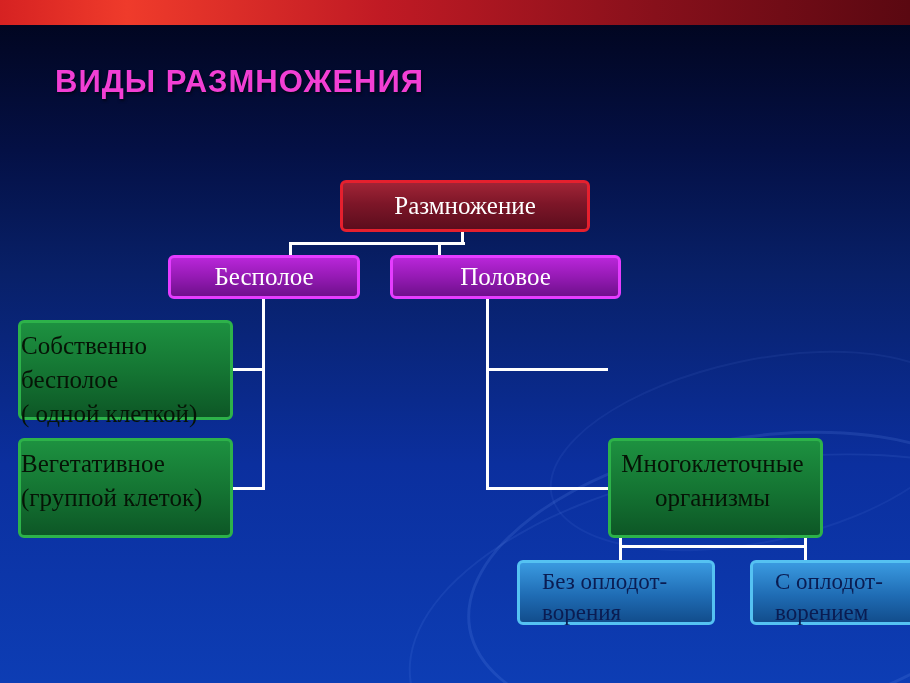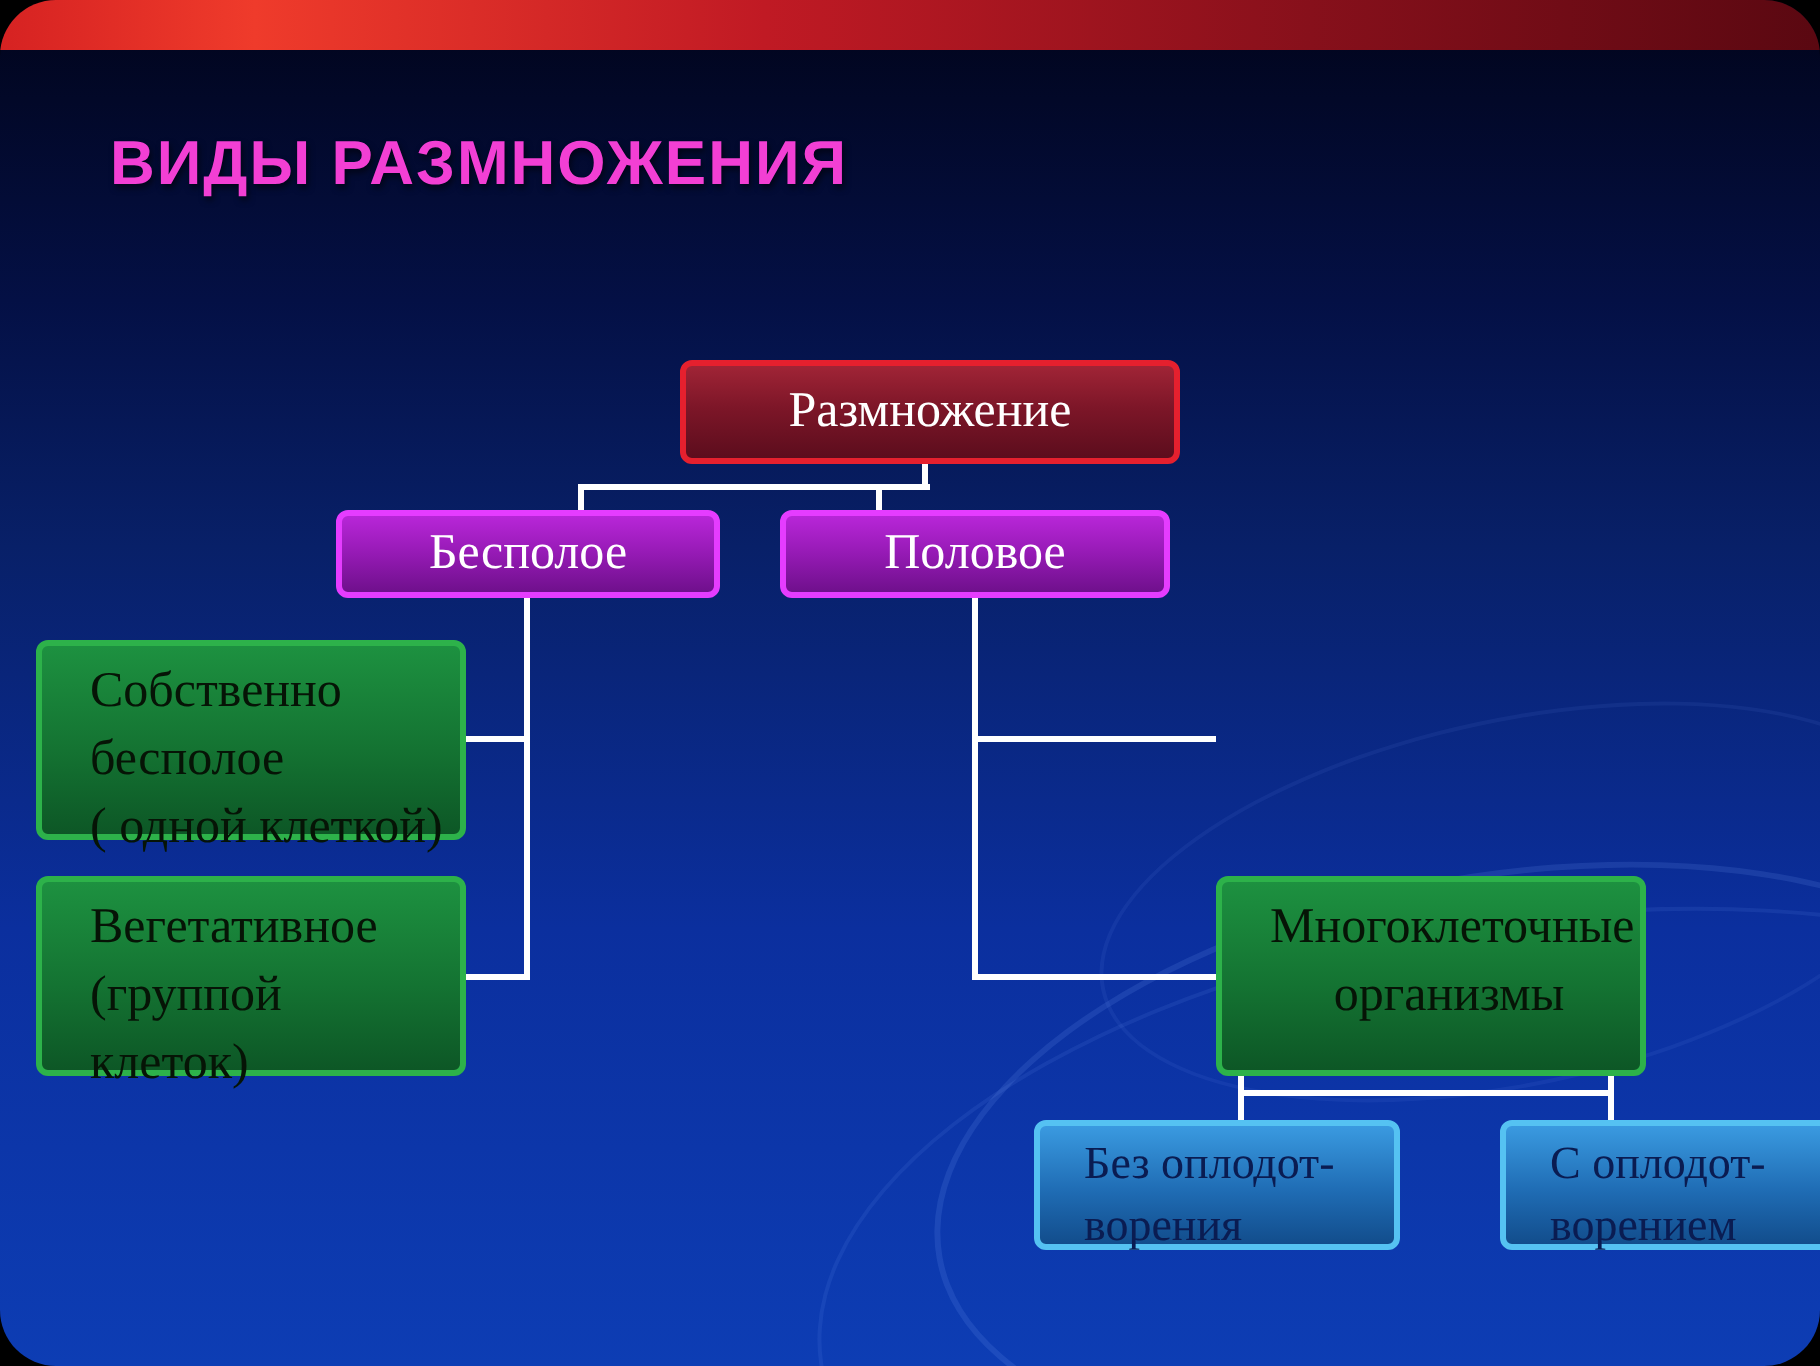--- a/index.html
+++ b/index.html
@@ -1,20 +1,19 @@
 <!DOCTYPE html>
 <html><head>
 <meta charset="utf-8">
 <style>
   html,body { margin:0; padding:0; background:#000; }
   #slide {
     position:relative; width:910px; height:683px; overflow:hidden;
     background:linear-gradient(180deg,#01041a 0%,#041045 22%,#082068 40%,#0b2f9e 68%,#0d3db4 100%);
     font-family:"Liberation Serif", serif;
-    border-radius:28px;
   }
   
   .swirl { position:absolute; border-radius:50%; pointer-events:none; }
   .swirl-1 { width:560px; height:280px; right:-120px; bottom:-40px; border:3px solid rgba(130,170,255,0.14); transform:rotate(-10deg); }
   .swirl-2 { width:720px; height:340px; right:-220px; bottom:-120px; border:2px solid rgba(130,170,255,0.10); transform:rotate(-8deg); }
   .swirl-3 { width:420px; height:180px; right:-60px; bottom:140px; border:2px solid rgba(130,170,255,0.08); transform:rotate(-12deg); }
 
   #top-bar {
     position:absolute; left:0; top:0; width:910px; height:25px;
     background:linear-gradient(90deg,#d62222 0%,#ef3b2b 14%,#c01a24 42%,#87101b 72%,#5a0811 100%);
@@ -39,39 +38,39 @@
     border:3px solid #e5202e; color:#ffffff;
     display:flex; align-items:center; justify-content:center;
   }
   .node-l2 {
     background:linear-gradient(180deg,#b826d8 0%,#951ab4 50%,#6f108c 100%);
     border:3px solid #e53cff; color:#ffffff;
     display:flex; align-items:center; justify-content:center;
     height:44px; top:255px;
   }
   .node-asexual { left:168px; width:192px; }
-  .node-sexual  { left:390px; width:195px; }
+  .node-sexual  { left:390px; width:231px; }
 
   .node-green {
     background:linear-gradient(180deg,#1d9140 0%,#147332 55%,#0d5726 100%);
     border:3px solid #2db24a; color:#061406;
-    width:215px; height:100px; padding:6px 6px 0 24px; text-align:left;
+    width:215px; height:100px; padding:6px 6px 0 0; text-align:left;
   }
   .node-proper  { left:18px;  top:320px; }
   .node-veget   { left:18px;  top:438px; }
   .node-conj    { left:608px; top:320px; }
   .node-multi   { left:608px; top:438px;text-align:center; }
 
   .node-blue {
     background:linear-gradient(180deg,#3a9ae0 0%,#1f6cb4 55%,#124d8c 100%);
     border:3px solid #55c2f2; color:#0a1c52;
     height:65px; top:560px; padding:3px 4px 0 22px; text-align:left;
     font-size:23px;
   }
-  .node-nofert { left:517px; width:183px; }
+  .node-nofert { left:517px; width:198px; }
   .node-fert   { left:730px; width:180px;margin-left:20px; }
 
   .conn { position:absolute; background:#ffffff; }
 </style>
 </head>
 <body>
 
 <div id="slide">
 
   <div class="swirl swirl-1"></div>

